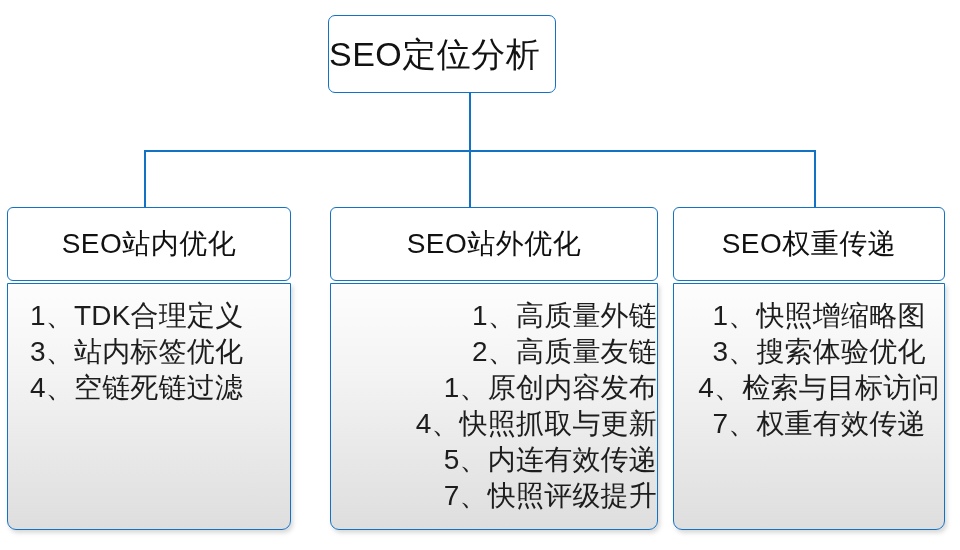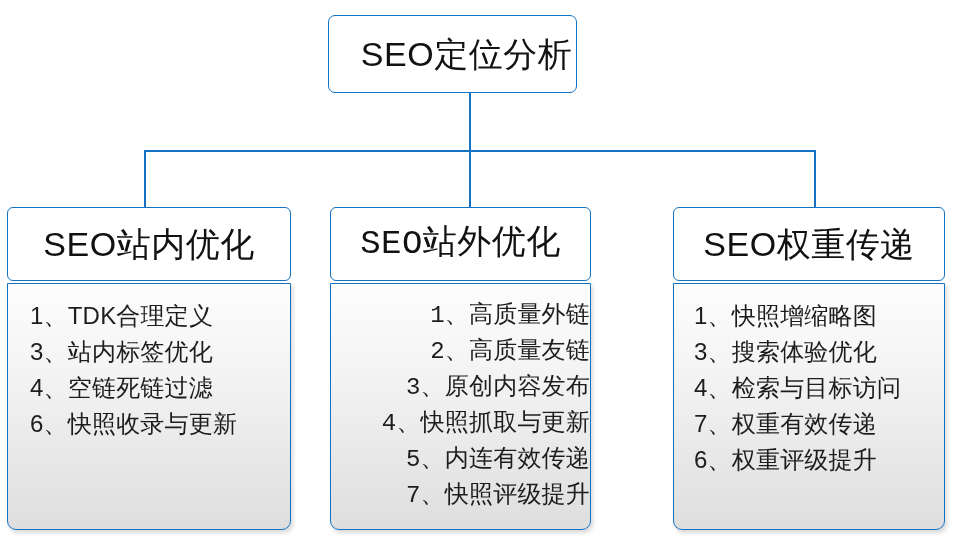--- a/index.html
+++ b/index.html
@@ -18,30 +18,29 @@
     width: 960px;
     height: 550px;
     background: #ffffff;
   }
 
   
   .root-box {
     position: absolute;
     left: 328px;
     top: 15px;
-    width: 249px;
+    width: 228px;
     height: 78px;
     box-sizing: border-box;
     border: 1.5px solid #1272c4;
     border-radius: 7px;
     background: #ffffff;
     display: flex;
     align-items: center;
-    justify-content: center;
-    padding-left: 28px;
+    justify-content: flex-start;
   }
   .root-label {
     font-size: 34px;
     color: #121212;
     letter-spacing: 0.5px;
     line-height: 1;
     white-space: nowrap;
   }
 
   
@@ -61,21 +60,21 @@
     box-sizing: border-box;
     height: 74px;
     border: 1.5px solid #1272c4;
     border-radius: 6px;
     background: #ffffff;
     display: flex;
     align-items: center;
     justify-content: center;
   }
   .col-header-label {
-    font-size: 34px;
+    font-size: 28px;
     color: #111111;
     line-height: 1;
     white-space: nowrap;
     letter-spacing: 0.5px;
   }
   .col-body {
     box-sizing: border-box;
     margin-top: 2px;
     height: 247px;
     border: 1.5px solid #1272c4;
@@ -84,35 +83,35 @@
     padding: 14px 0 0 0;
     box-shadow: 2px 3px 4px rgba(130,130,130,0.30);
     overflow: hidden;
   }
   .col-list {
     list-style: none;
     margin: 0;
     padding: 0;
   }
   .col-list li {
-    font-size: 24px;
+    font-size: 28px;
     color: #1d1d1d;
     line-height: 36px;
     white-space: nowrap;
     letter-spacing: 0.2px;
   }
 
   
   #col-0 { left: 7px;   width: 284px; }
-  #col-1 { left: 330px; width: 261px; font-family: Liberation Mono, monospace; }
+  #col-1 { left: 330px; width: 328px; }
   #col-2 { left: 673px; width: 272px; }
 
   #col-0 .col-list li { padding-left: 22px; }
   #col-1 .col-list li { padding-left: 22px; text-align: right; }
-  #col-2 .col-list li { padding-left: 20px; }
+  #col-2 .col-list li { padding-left: 20px; text-align: center; }
 </style>
 </head>
 <body>
 
 <div id="canvas">
 
   <div class="root-box">
     <span class="root-label">SEO定位分析</span>
   </div>
 
@@ -124,49 +123,47 @@
 
   <div class="column" id="col-0">
     <div class="col-header">
       <span class="col-header-label">SEO站内优化</span>
     </div>
     <div class="col-body">
       <ul class="col-list">
         <li>1、TDK合理定义</li>
         <li>3、站内标签优化</li>
         <li>4、空链死链过滤</li>
-        <li>6、快照收录与更新</li>
       </ul>
     </div>
   </div>
 
   <div class="column" id="col-1">
     <div class="col-header">
       <span class="col-header-label">SEO站外优化</span>
     </div>
     <div class="col-body">
       <ul class="col-list">
         <li>1、高质量外链</li>
         <li>2、高质量友链</li>
-        <li>3、原创内容发布</li>
+        <li>1、原创内容发布</li>
         <li>4、快照抓取与更新</li>
         <li>5、内连有效传递</li>
         <li>7、快照评级提升</li>
       </ul>
     </div>
   </div>
 
   <div class="column" id="col-2">
     <div class="col-header">
       <span class="col-header-label">SEO权重传递</span>
     </div>
     <div class="col-body">
       <ul class="col-list">
         <li>1、快照增缩略图</li>
         <li>3、搜索体验优化</li>
         <li>4、检索与目标访问</li>
         <li>7、权重有效传递</li>
-        <li>6、权重评级提升</li>
       </ul>
     </div>
   </div>
 
 </div>
 
 </body></html>

